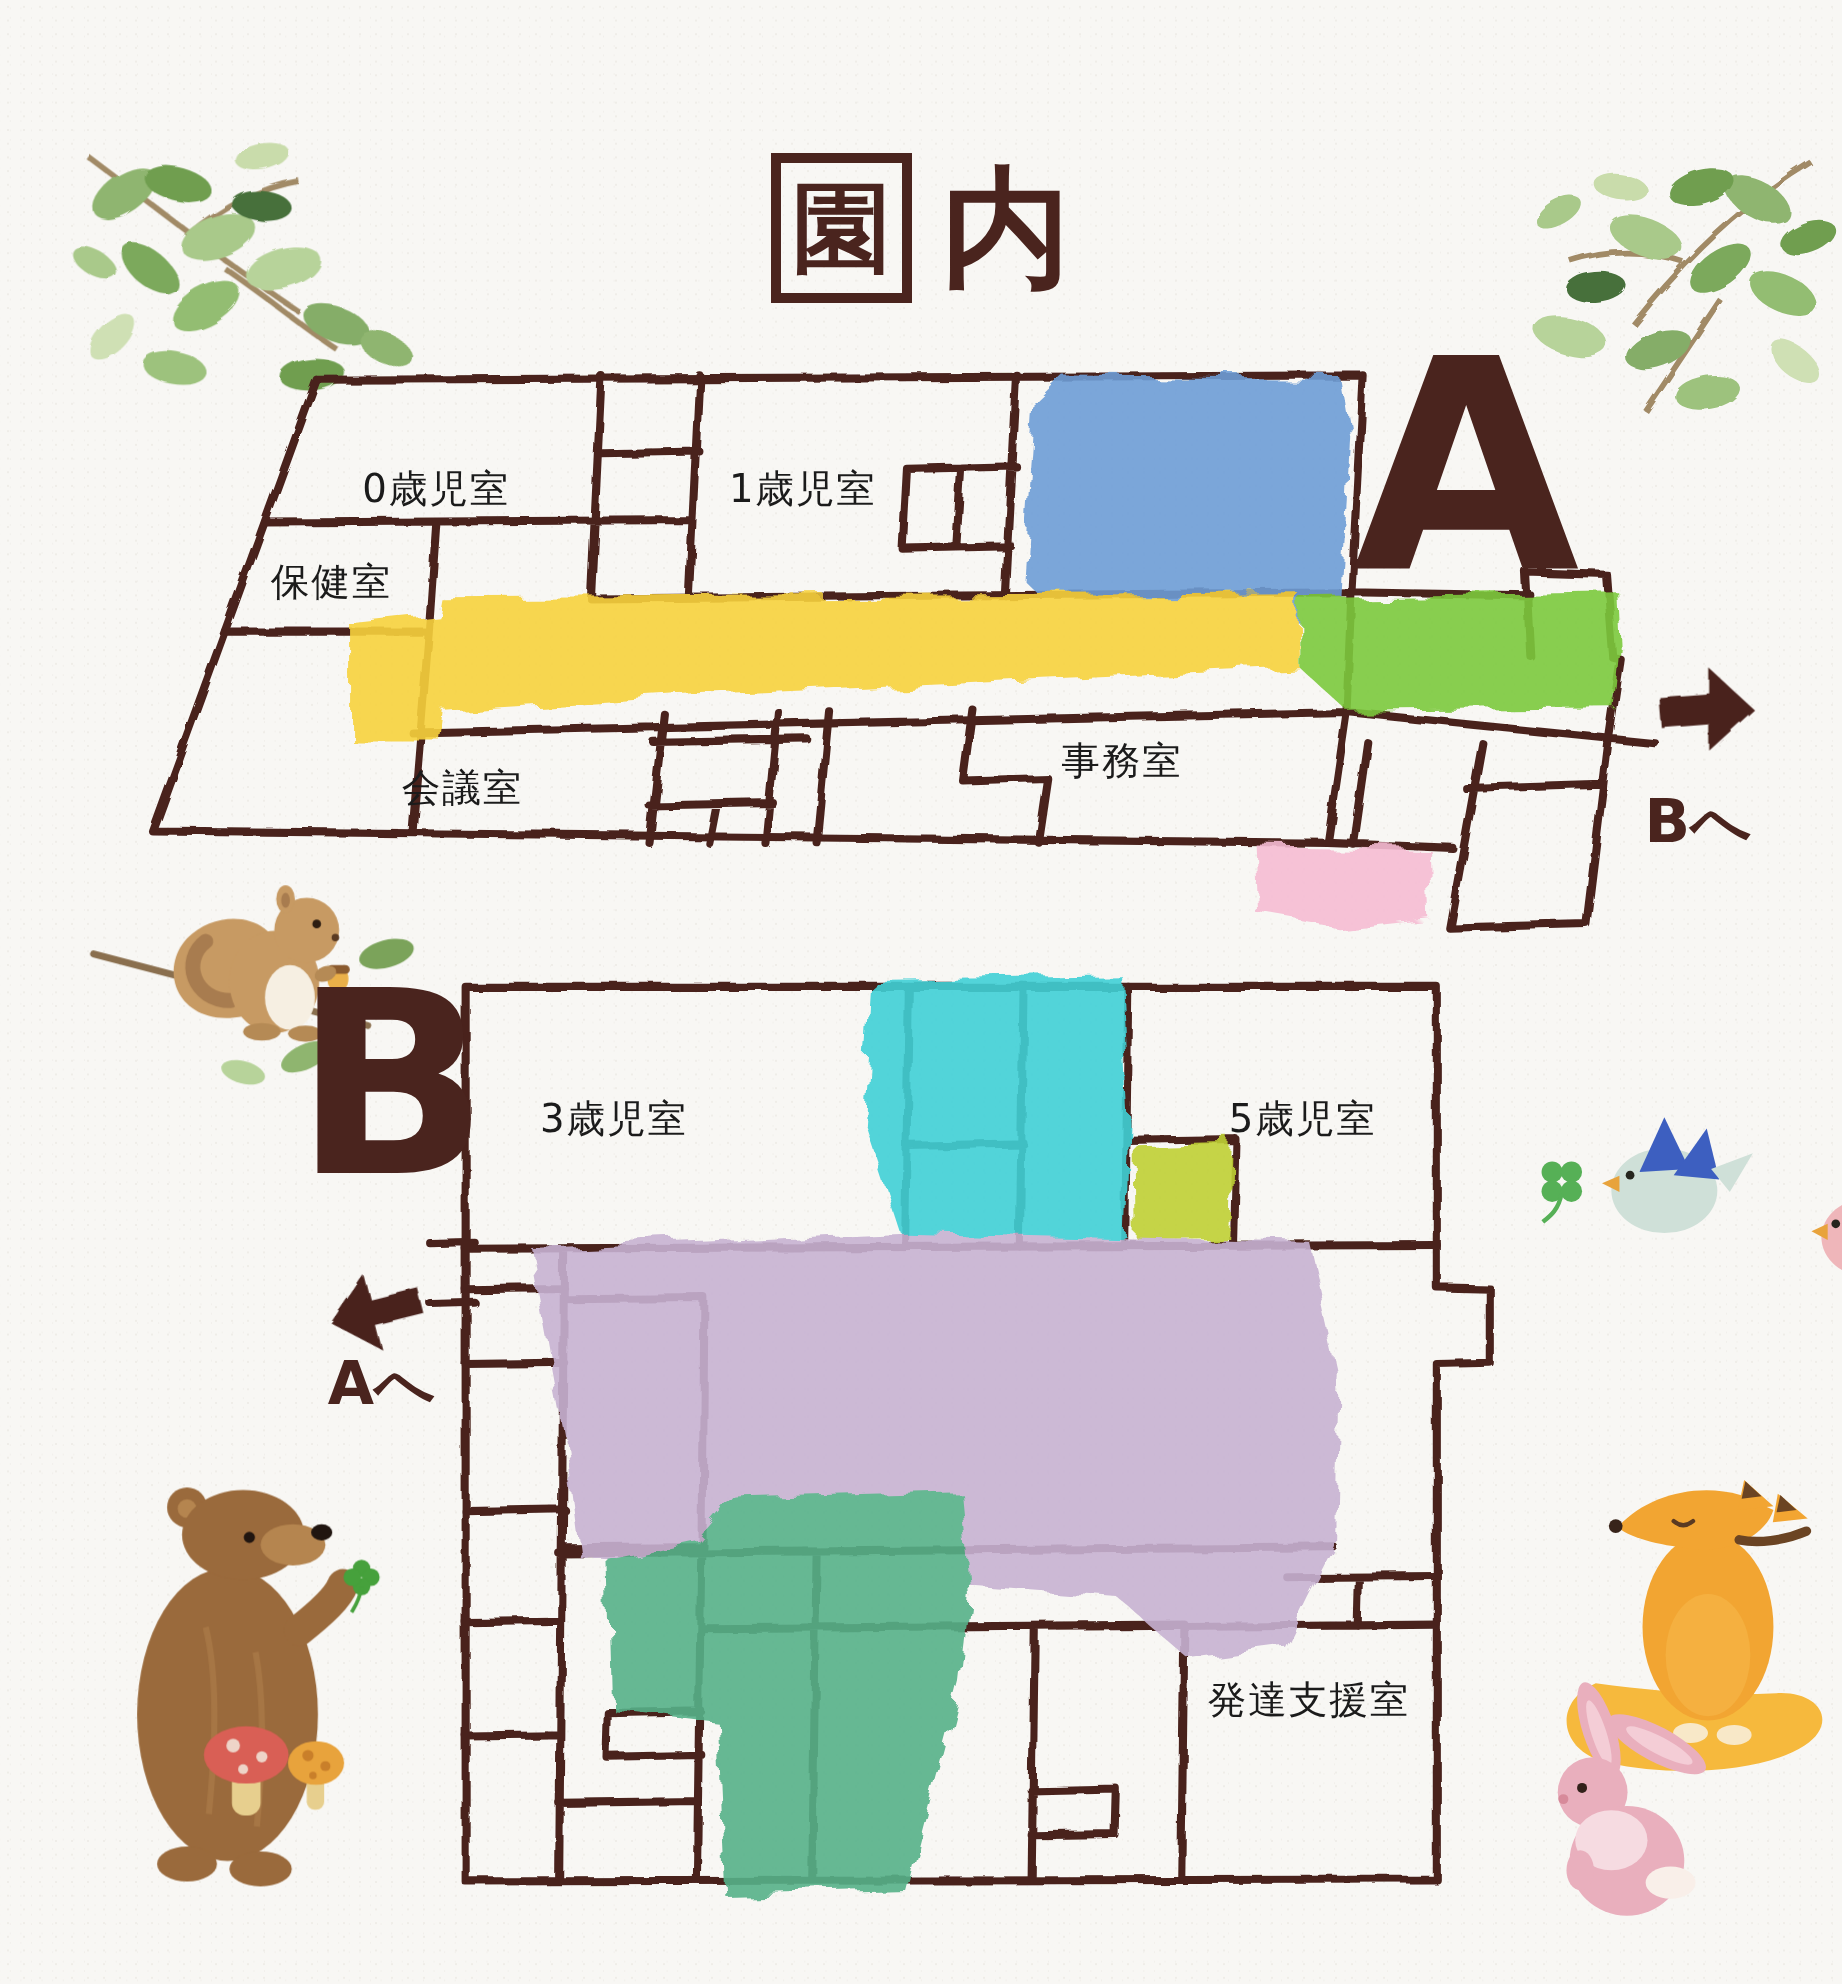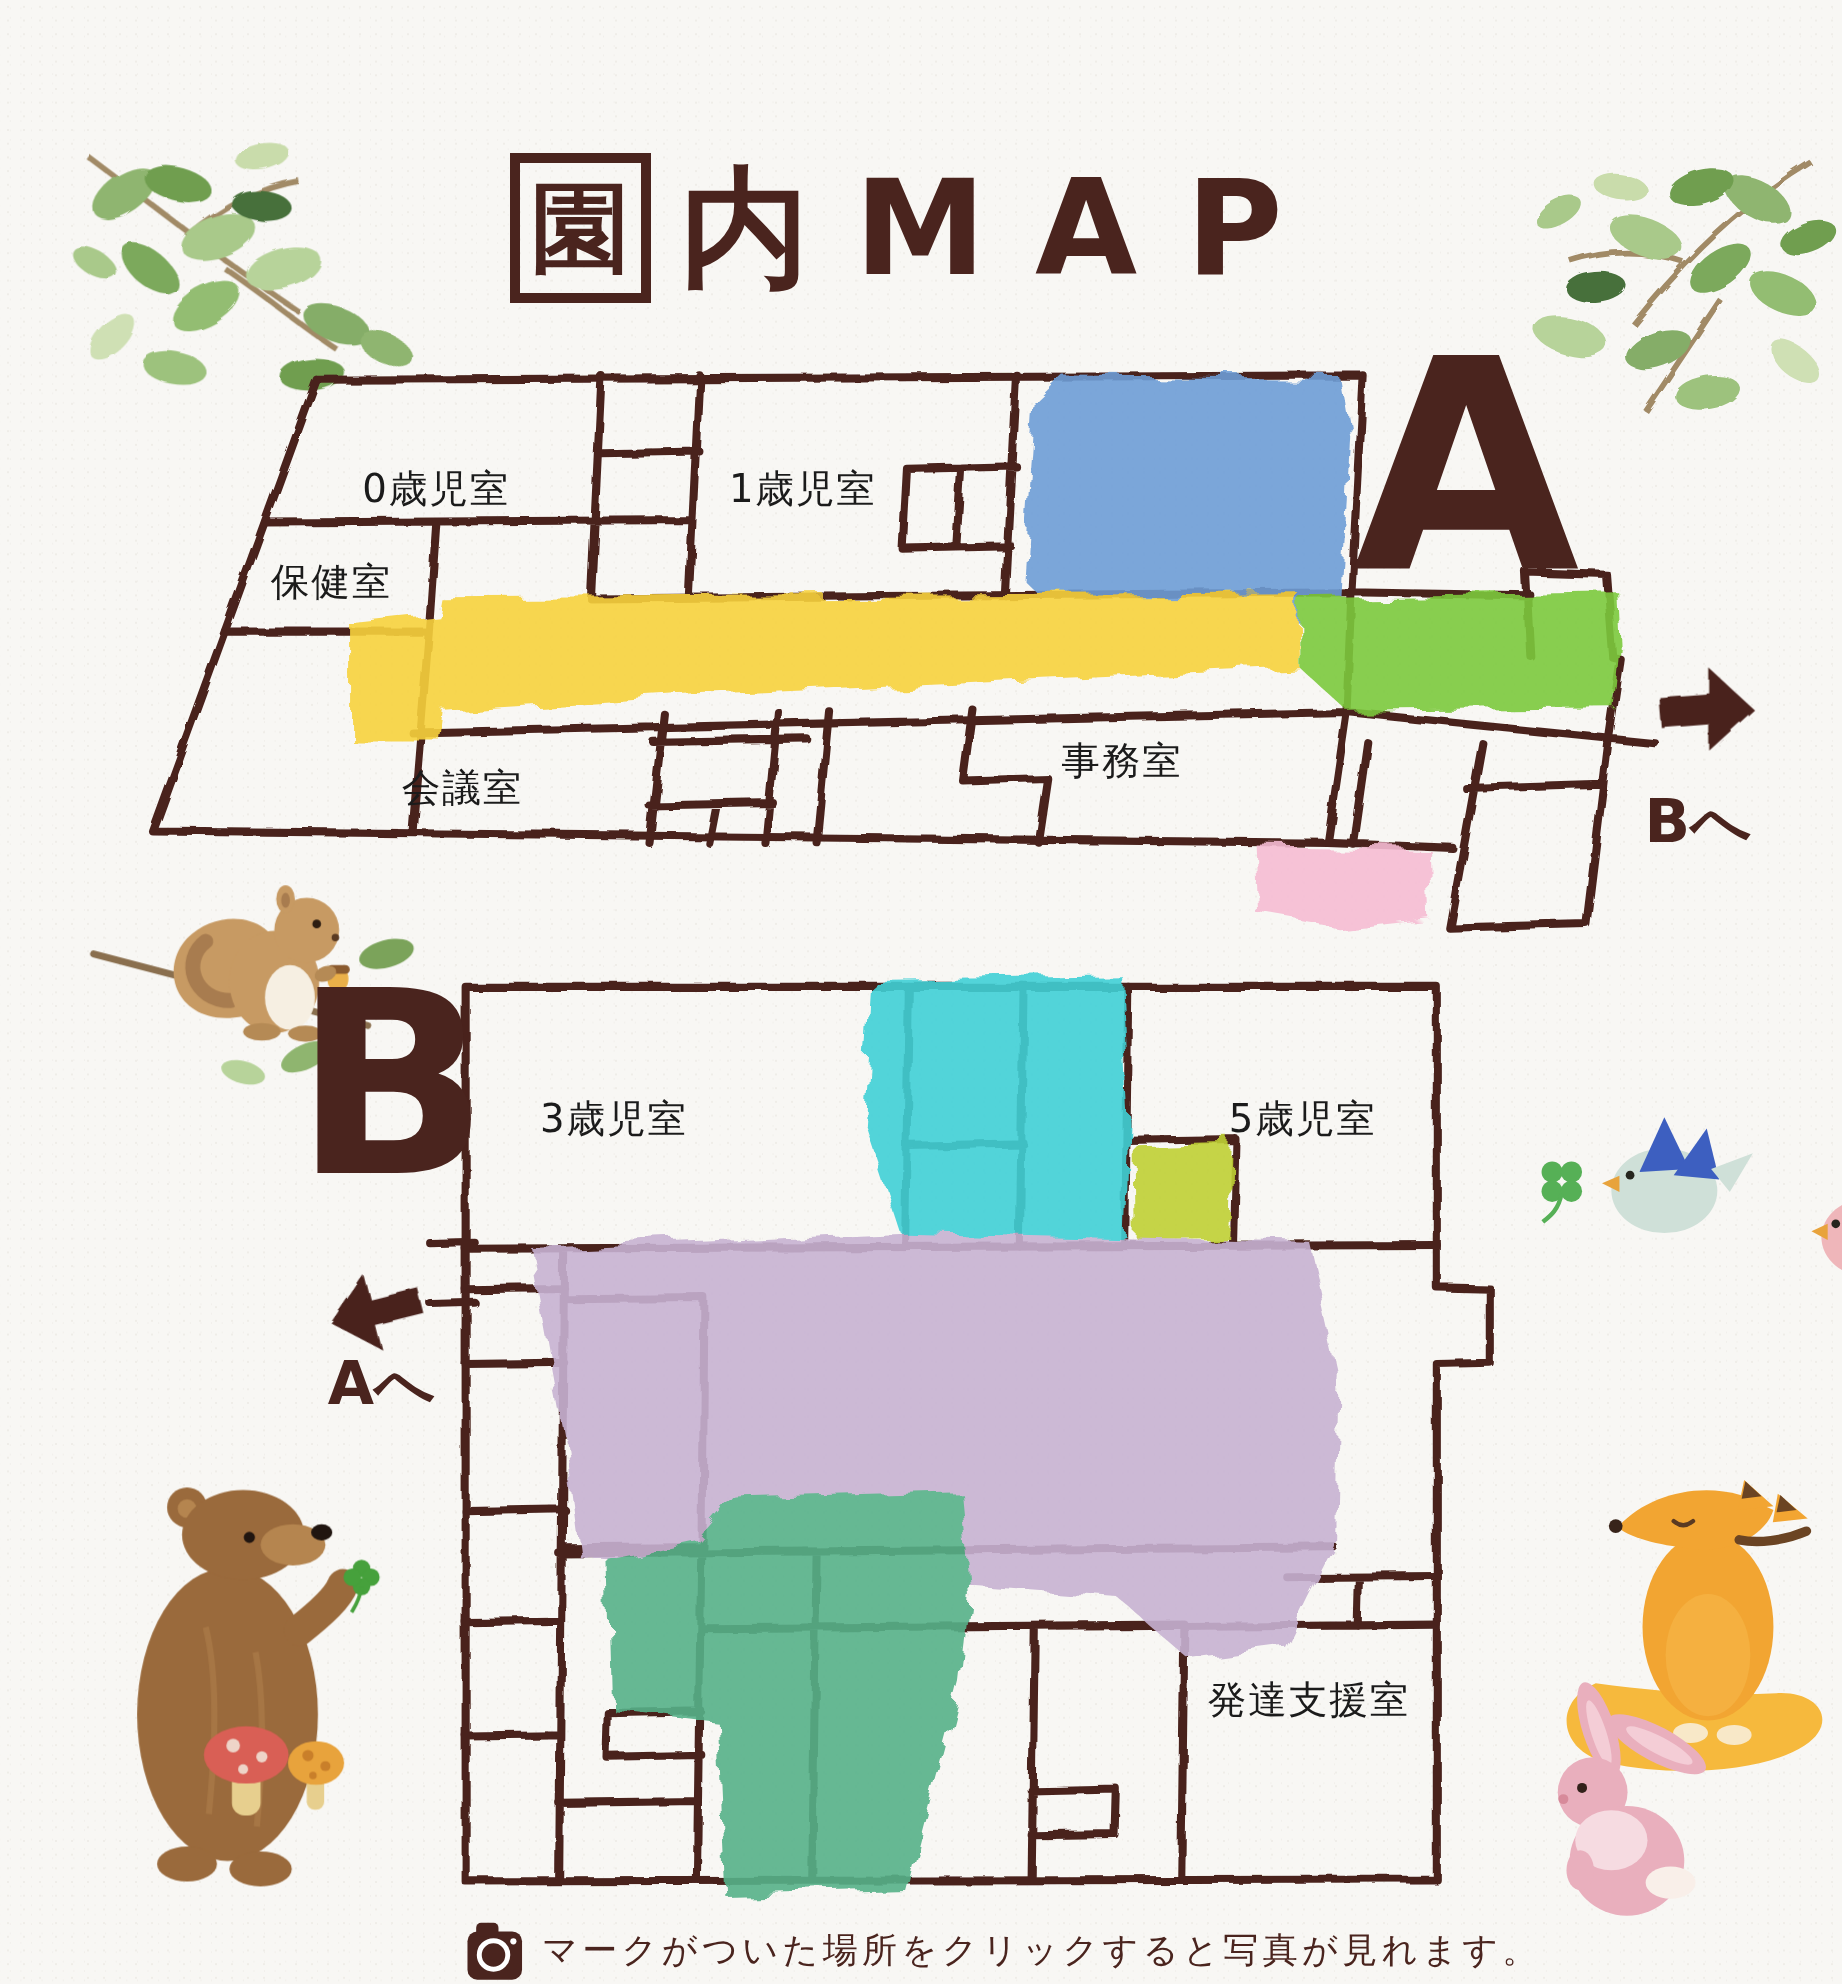--- a/index.html
+++ b/index.html
@@ -27,21 +27,20 @@
   .caption-text{font-size:35px;letter-spacing:4.4px;}
 </style>
 </head>
 <body>
 
 <div class="page">
 
   <div class="title-row">
     <span class="title-box">園</span>
     <span class="title-naka">内</span>
-    <span class="title-latin">MAP</span>
   </div>
 
   <svg width="1842" height="1985" viewBox="0 0 2955 3184">
     <defs>
       <filter id="wob" x="-20%" y="-20%" width="140%" height="140%">
         <feTurbulence type="fractalNoise" baseFrequency="0.02" numOctaves="2" seed="7" result="n"></feTurbulence>
         <feDisplacementMap in="SourceGraphic" in2="n" scale="11"></feDisplacementMap>
       </filter>
       <filter id="crayonF" x="-25%" y="-25%" width="150%" height="150%">
         <feTurbulence type="fractalNoise" baseFrequency="0.012 0.02" numOctaves="3" seed="3" result="n"></feTurbulence>
@@ -296,24 +295,15 @@
       <circle cx="75" cy="175" r="56" fill="#e9afbd"></circle>
       <circle cx="58" cy="168" r="8" fill="#33211a"></circle>
       <circle cx="28" cy="186" r="8" fill="#d78a9a"></circle>
       <ellipse cx="130" cy="285" rx="92" ry="88" fill="#e9afbd"></ellipse>
       <ellipse cx="105" cy="252" rx="58" ry="48" fill="#f6dbe1"></ellipse>
       <ellipse cx="200" cy="320" rx="40" ry="26" fill="#f9efe9"></ellipse>
       <ellipse cx="55" cy="300" rx="22" ry="32" fill="#e9afbd"></ellipse>
     </g>
   </svg>
 
-  <div class="caption-row">
-    <svg width="60" height="62" viewBox="0 0 96 100" style="position:static">
-      <rect x="2" y="20" width="88" height="78" rx="16" fill="#4a241e"></rect>
-      <rect x="16" y="6" width="36" height="22" rx="8" fill="#4a241e"></rect>
-      <circle cx="44" cy="58" r="23" fill="none" stroke="#ffffff" stroke-width="8"></circle>
-      <circle cx="76" cy="36" r="5" fill="#ffffff"></circle>
-    </svg>
-    <span class="caption-text">マークがついた場所をクリックすると写真が見れます。</span>
-  </div>
 
 </div>
 
 
 </body></html>

